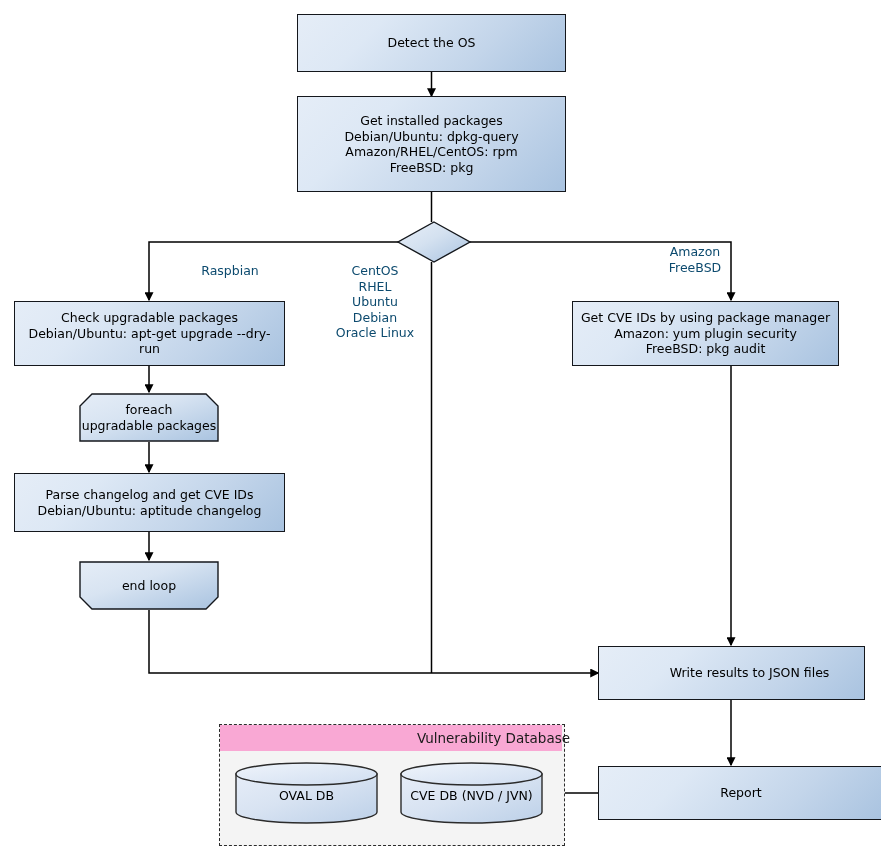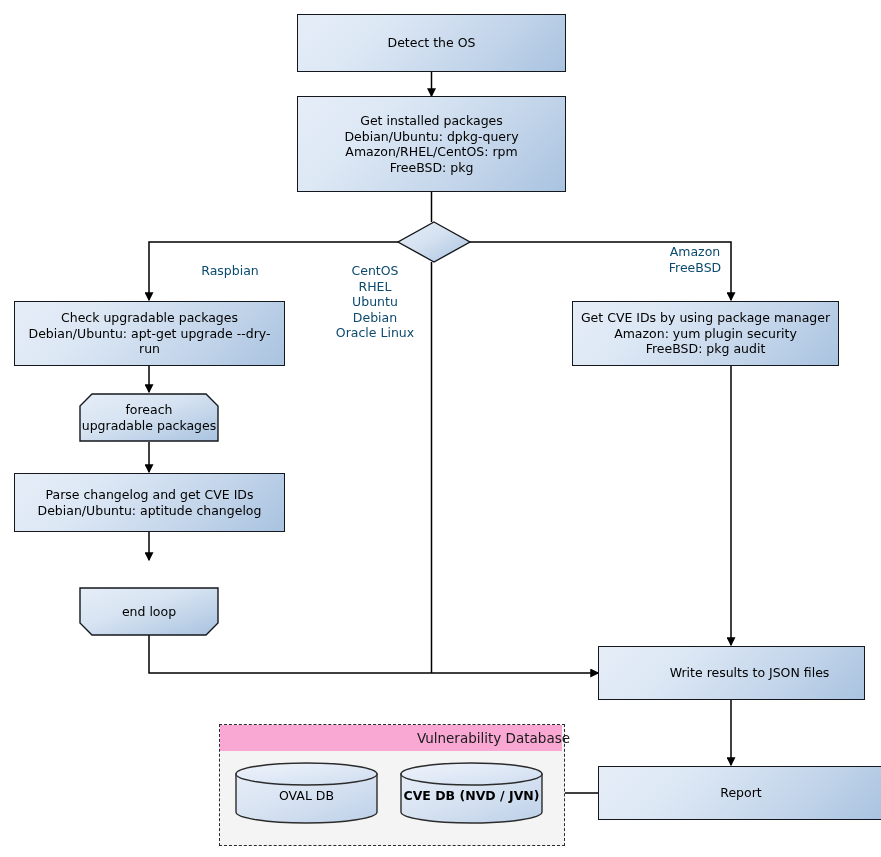--- a/index.html
+++ b/index.html
@@ -35,21 +35,20 @@
   .node .label { white-space: pre-line; padding: 0 4px; }
 
   
   .loop-start {
     border: none;
     background: none;
   }
   .loop-end {
     border: none;
     background: none;
-    margin-top: 26px;
   }
   .shape-svg { position: absolute; left: 0; top: 0; }
   .shape-text {
     position: absolute;
     left: 0; top: 0;
     width: 100%; height: 100%;
     display: flex; align-items: center; justify-content: center;
     text-align: center;
     white-space: pre-line;
     font-size: 12.5px;
@@ -268,16 +267,16 @@
           <stop offset="100%" stop-color="#bcd0e8"></stop>
         </linearGradient>
         <linearGradient id="gradCylTopB" x1="0" y1="0" x2="1" y2="1">
           <stop offset="0%" stop-color="#eff4fb"></stop>
           <stop offset="100%" stop-color="#cfddf0"></stop>
         </linearGradient>
       </defs>
       <path d="M 2 12 L 2 50 A 70.5 11 0 0 0 143 50 L 143 12 Z" fill="url(#gradCylB)" stroke="#2b2b2b" stroke-width="1.4"></path>
       <ellipse cx="72.5" cy="12" rx="70.5" ry="11" fill="url(#gradCylTopB)" stroke="#2b2b2b" stroke-width="1.4"></ellipse>
     </svg>
-    <div class="cyl-text" style="top:26px;font-weight:bold;">CVE DB (NVD / JVN)</div>
+    <div class="cyl-text" style="top:26px;">CVE DB (NVD / JVN)</div>
   </div>
 
 </div>
 
 </body></html>

